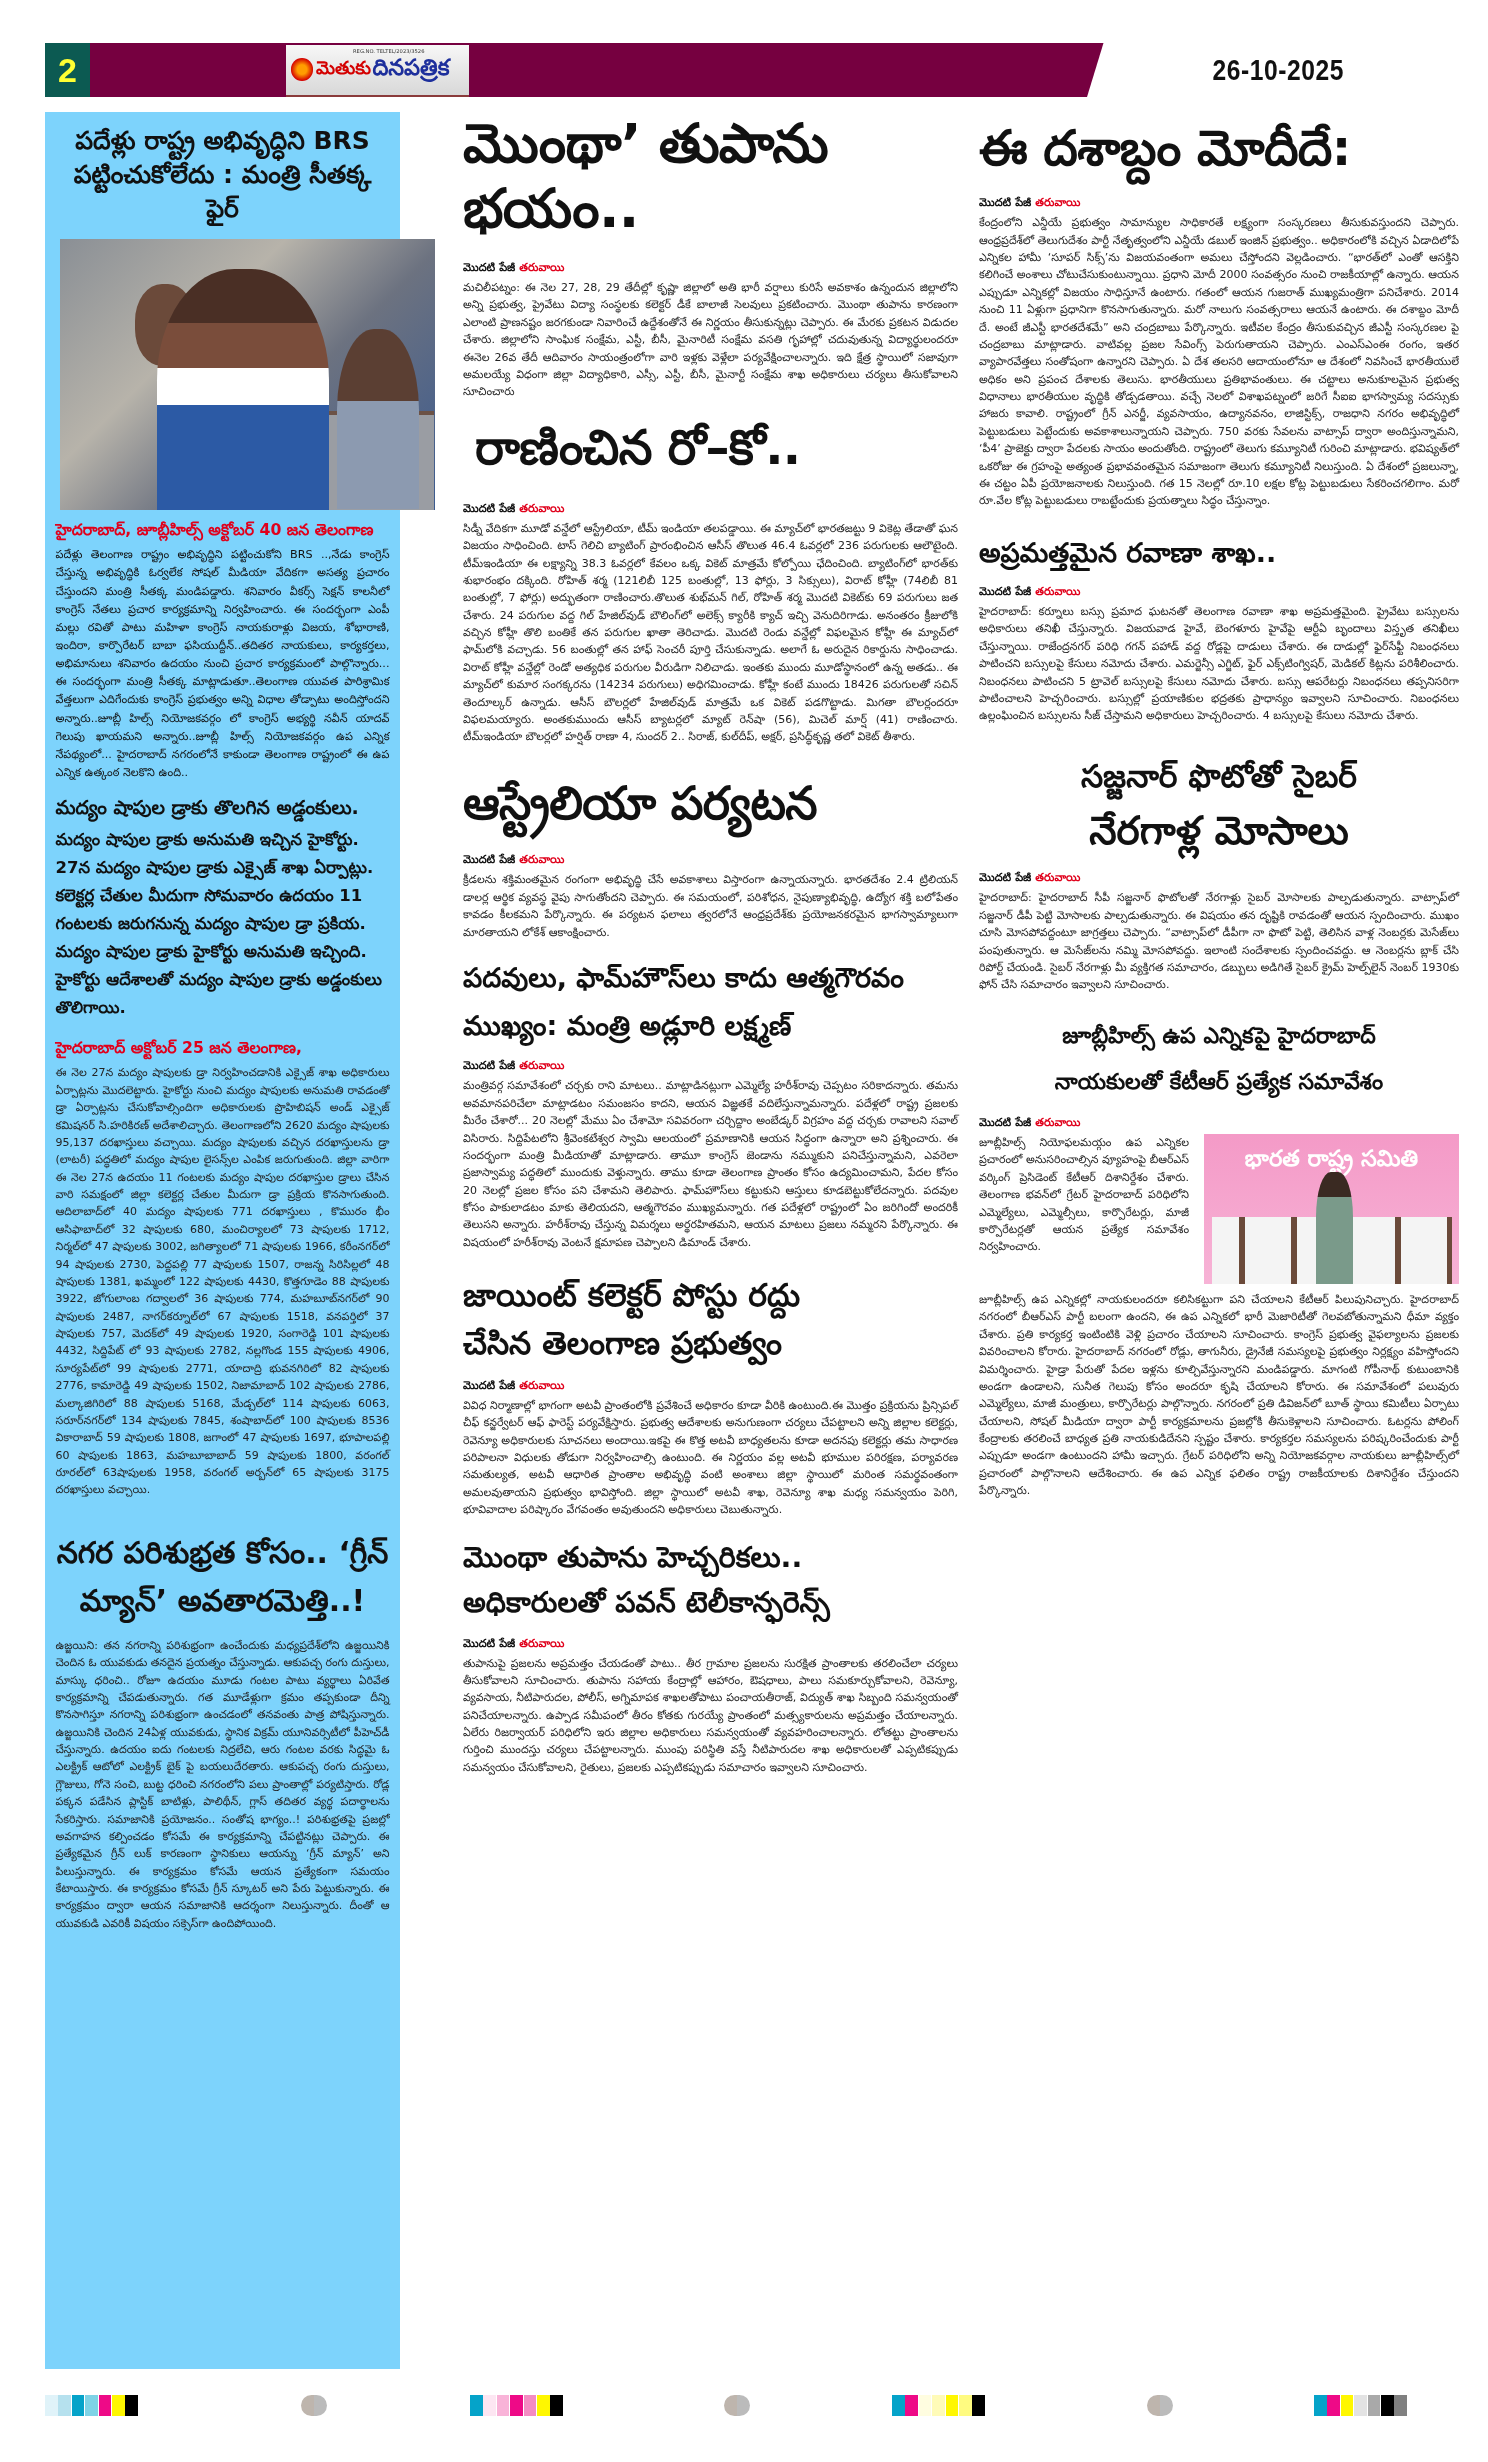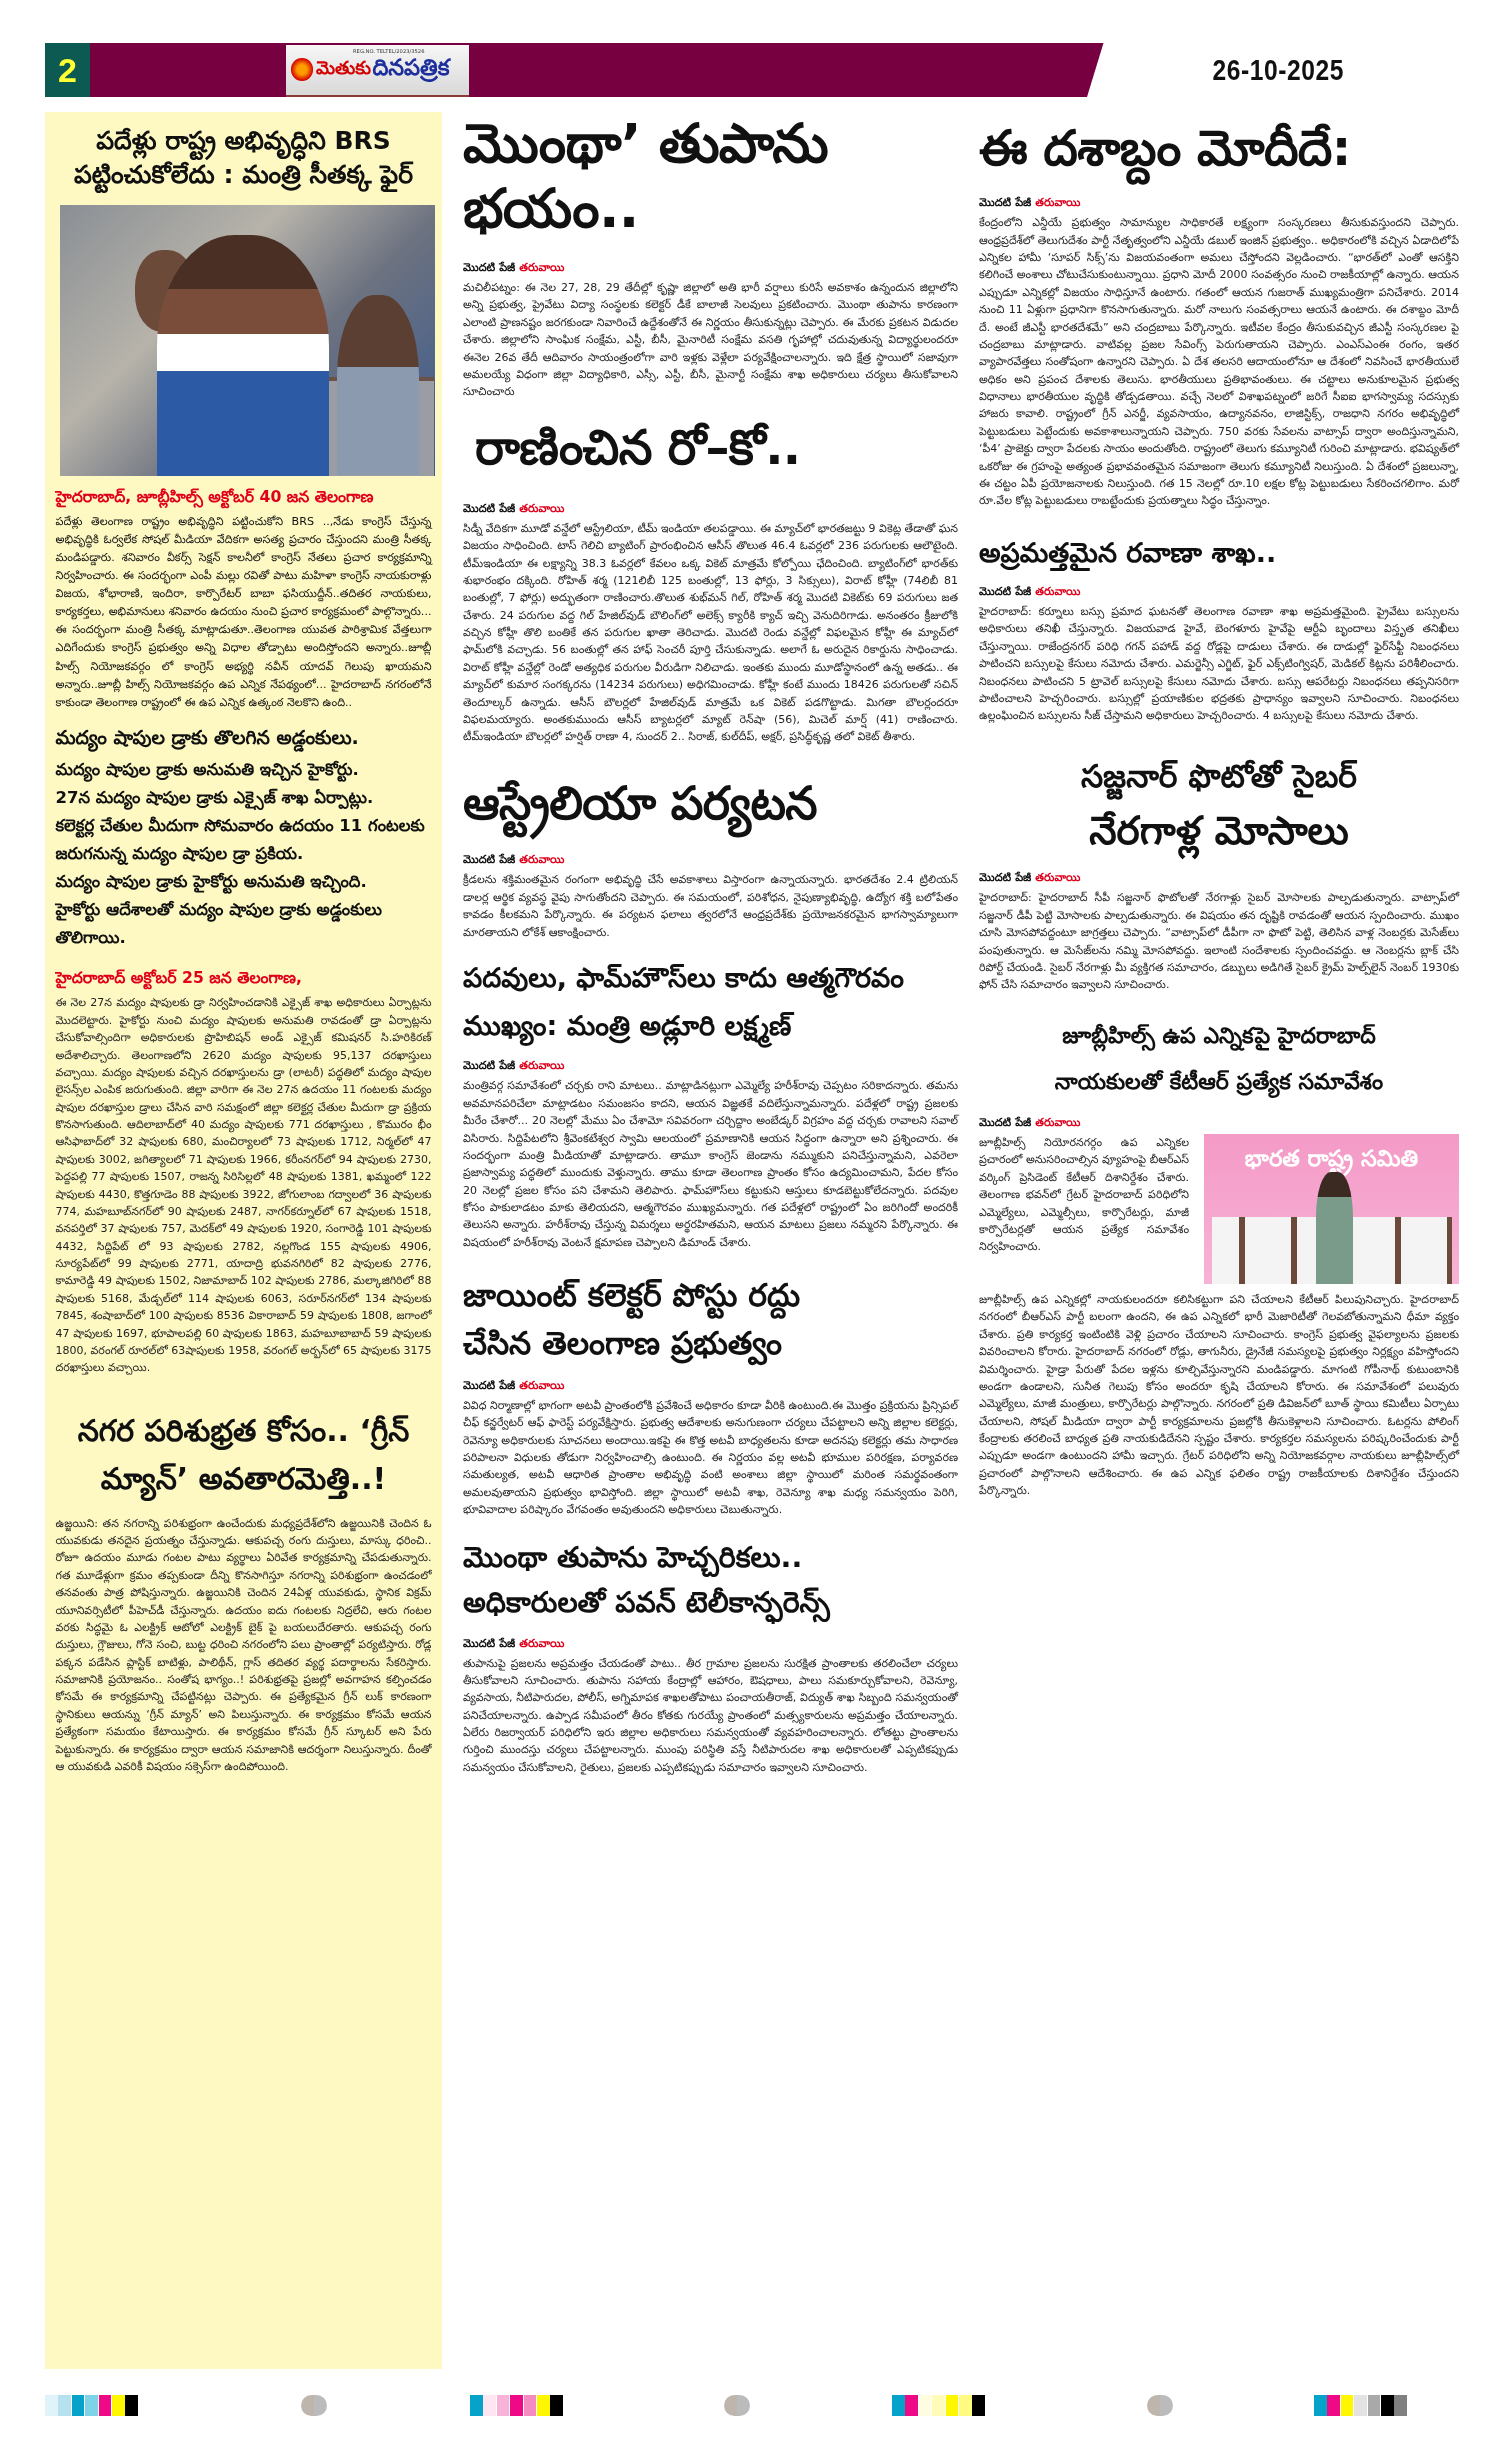--- a/index.html
+++ b/index.html
@@ -11,21 +11,21 @@
   .logo { position: absolute; left: 241px; top: 1.5px; width: 183px; height: 52px; background: linear-gradient(#f7f7f7, #d8d8d8); border-bottom: 2.2px solid #8a3a3a; display: flex; align-items: center; padding-left: 4.5px; }
   .logo .sun { width: 22.5px; height: 22.5px; border-radius: 50%; background: radial-gradient(circle, #ff9d00 30%, #d40000 70%); margin-right: 3px; }
   .logo .l1 { color: #d40000; font-size: 18px; font-weight: bold; }
   .logo .l2 { color: #1d2f9c; font-size: 22.5px; font-weight: bold; margin-left: 1.5px; }
   .logo .reg { position: absolute; top: 3px; left: 67px; font-size: 5.2px; color: #333; }
   .date-panel { position: absolute; left: 1042px; top: 0; width: 420px; height: 54px; background: #fff; clip-path: polygon(16.5px 0, 100% 0, 96% 100%, 0 100%); display: flex; align-items: center; justify-content: center; }
   .date-panel span { font-family: "Liberation Sans", sans-serif; font-size: 30px; font-weight: bold; color: #111; letter-spacing: 0.7px; transform: scaleX(0.82); padding-right: 45px; }
 
   
   .col { position: absolute; top: 112px; }
-  .col-left { left: 45px; width: 397px; height: 2257px; background: #fef9c3; padding: 12px 10.5px; }
+  .col-left { left: 45px; width: 355px; height: 2257px; background: #7dd3fc; padding: 12px 10.5px; }
   .col-mid { left: 463px; width: 495px; }
   .col-right { left: 979px; width: 480px; }
 
   .hl { font-family: "DejaVu Sans", sans-serif; font-weight: bold; color: #111; line-height: 1.35; }
   .hl-xl { font-size: 54px; line-height: 1.2; letter-spacing: -0.7px; }
   .hl-lg { font-size: 30px; }
   .hl-md { font-size: 25px; text-align: center; }
   .hl-sm { font-size: 27px; }
   .center { text-align: center; }
   .kicker { font-size: 11.2px; font-weight: bold; margin: 7.5px 0 3px; }
@@ -204,21 +204,21 @@
   <article style="margin-top:19.5px;">
     <div class="hl center" style="font-size:22px; line-height:2.1;">
       <div>జూబ్లీహిల్స్ ఉప ఎన్నికపై హైదరాబాద్</div>
       <div>నాయకులతో కేటీఆర్ ప్రత్యేక సమావేశం</div>
     </div>
     <div class="kicker" style="margin-top:10.5px;">
       <span>మొదటి పేజీ</span>
       <span class="red">తరువాయి</span>
     </div>
     <div style="position:relative; min-height:157px;">
-      <p class="body" style="width:210px;">జూబ్లీహిల్స్ నియోరనగర్గం ఉప ఎన్నికల ప్రచారంలో అనుసరించాల్సిన వ్యూహంపై బీఆర్ఎస్ వర్కింగ్ ప్రెసిడెంట్ కేటీఆర్ దిశానిర్దేశం చేశారు. తెలంగాణ భవన్‌లో గ్రేటర్ హైదరాబాద్ పరిధిలోని ఎమ్మెల్యేలు, ఎమ్మెల్సీలు, కార్పొరేటర్లు, మాజీ కార్పొరేటర్లతో ఆయన ప్రత్యేక సమావేశం నిర్వహించారు.</p>
+      <p class="body" style="width:210px;">జూబ్లీహిల్స్ నియోఫలమయ్గం ఉప ఎన్నికల ప్రచారంలో అనుసరించాల్సిన వ్యూహంపై బీఆర్ఎస్ వర్కింగ్ ప్రెసిడెంట్ కేటీఆర్ దిశానిర్దేశం చేశారు. తెలంగాణ భవన్‌లో గ్రేటర్ హైదరాబాద్ పరిధిలోని ఎమ్మెల్యేలు, ఎమ్మెల్సీలు, కార్పొరేటర్లు, మాజీ కార్పొరేటర్లతో ఆయన ప్రత్యేక సమావేశం నిర్వహించారు.</p>
       <div class="photo2">
         <div class="brs">భారత రాష్ట్ర సమితి</div>
         <div class="people"></div>
         <div class="speaker"></div>
       </div>
     </div>
     <p class="body">జూబ్లీహిల్స్ ఉప ఎన్నికల్లో నాయకులందరూ కలిసికట్టుగా పని చేయాలని కేటీఆర్ పిలుపునిచ్చారు. హైదరాబాద్ నగరంలో బీఆర్ఎస్ పార్టీ బలంగా ఉందని, ఈ ఉప ఎన్నికలో భారీ మెజారిటీతో గెలవబోతున్నామని ధీమా వ్యక్తం చేశారు. ప్రతి కార్యకర్త ఇంటింటికి వెళ్లి ప్రచారం చేయాలని సూచించారు. కాంగ్రెస్ ప్రభుత్వ వైఫల్యాలను ప్రజలకు వివరించాలని కోరారు. హైదరాబాద్ నగరంలో రోడ్లు, తాగునీరు, డ్రైనేజీ సమస్యలపై ప్రభుత్వం నిర్లక్ష్యం వహిస్తోందని విమర్శించారు. హైడ్రా పేరుతో పేదల ఇళ్లను కూల్చివేస్తున్నారని మండిపడ్డారు. మాగంటి గోపీనాథ్ కుటుంబానికి అండగా ఉండాలని, సునీత గెలుపు కోసం అందరూ కృషి చేయాలని కోరారు. ఈ సమావేశంలో పలువురు ఎమ్మెల్యేలు, మాజీ మంత్రులు, కార్పొరేటర్లు పాల్గొన్నారు. నగరంలో ప్రతి డివిజన్‌లో బూత్ స్థాయి కమిటీలు ఏర్పాటు చేయాలని, సోషల్ మీడియా ద్వారా పార్టీ కార్యక్రమాలను ప్రజల్లోకి తీసుకెళ్లాలని సూచించారు. ఓటర్లను పోలింగ్ కేంద్రాలకు తరలించే బాధ్యత ప్రతి నాయకుడిదేనని స్పష్టం చేశారు. కార్యకర్తల సమస్యలను పరిష్కరించేందుకు పార్టీ ఎప్పుడూ అండగా ఉంటుందని హామీ ఇచ్చారు. గ్రేటర్ పరిధిలోని అన్ని నియోజకవర్గాల నాయకులు జూబ్లీహిల్స్‌లో ప్రచారంలో పాల్గొనాలని ఆదేశించారు. ఈ ఉప ఎన్నిక ఫలితం రాష్ట్ర రాజకీయాలకు దిశానిర్దేశం చేస్తుందని పేర్కొన్నారు.</p>
   </article>
 </div>
 

